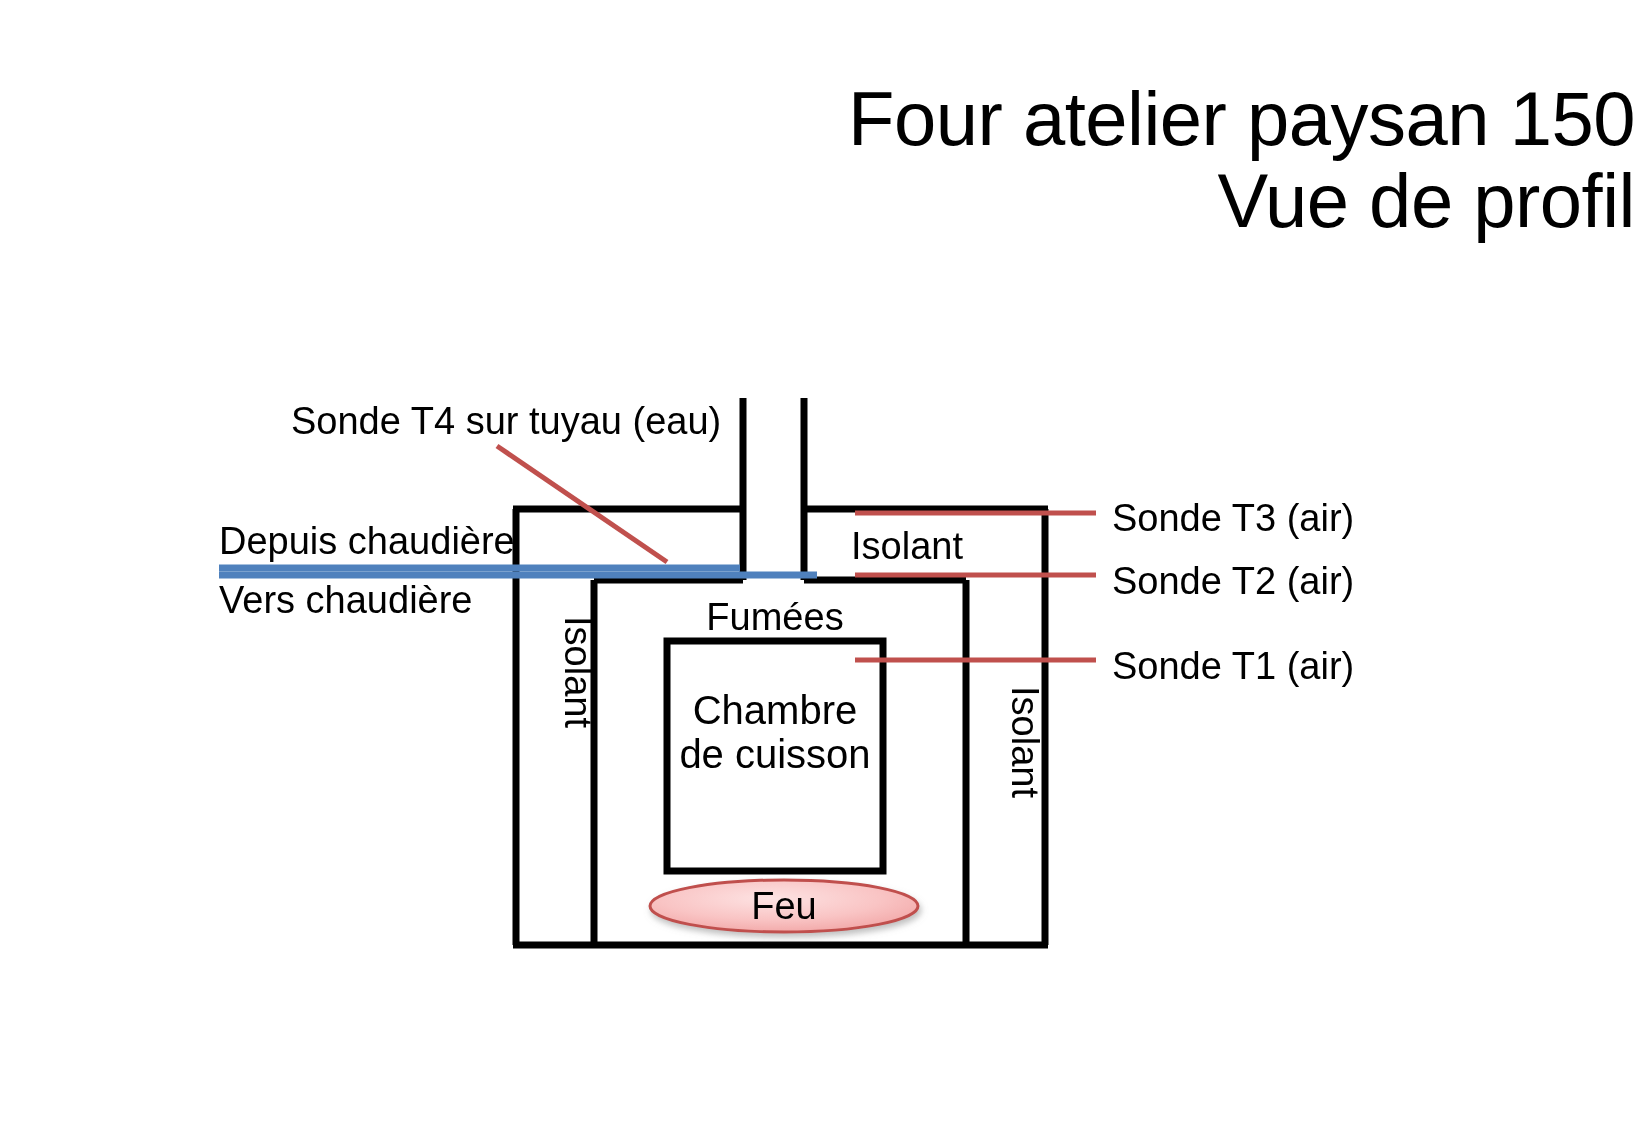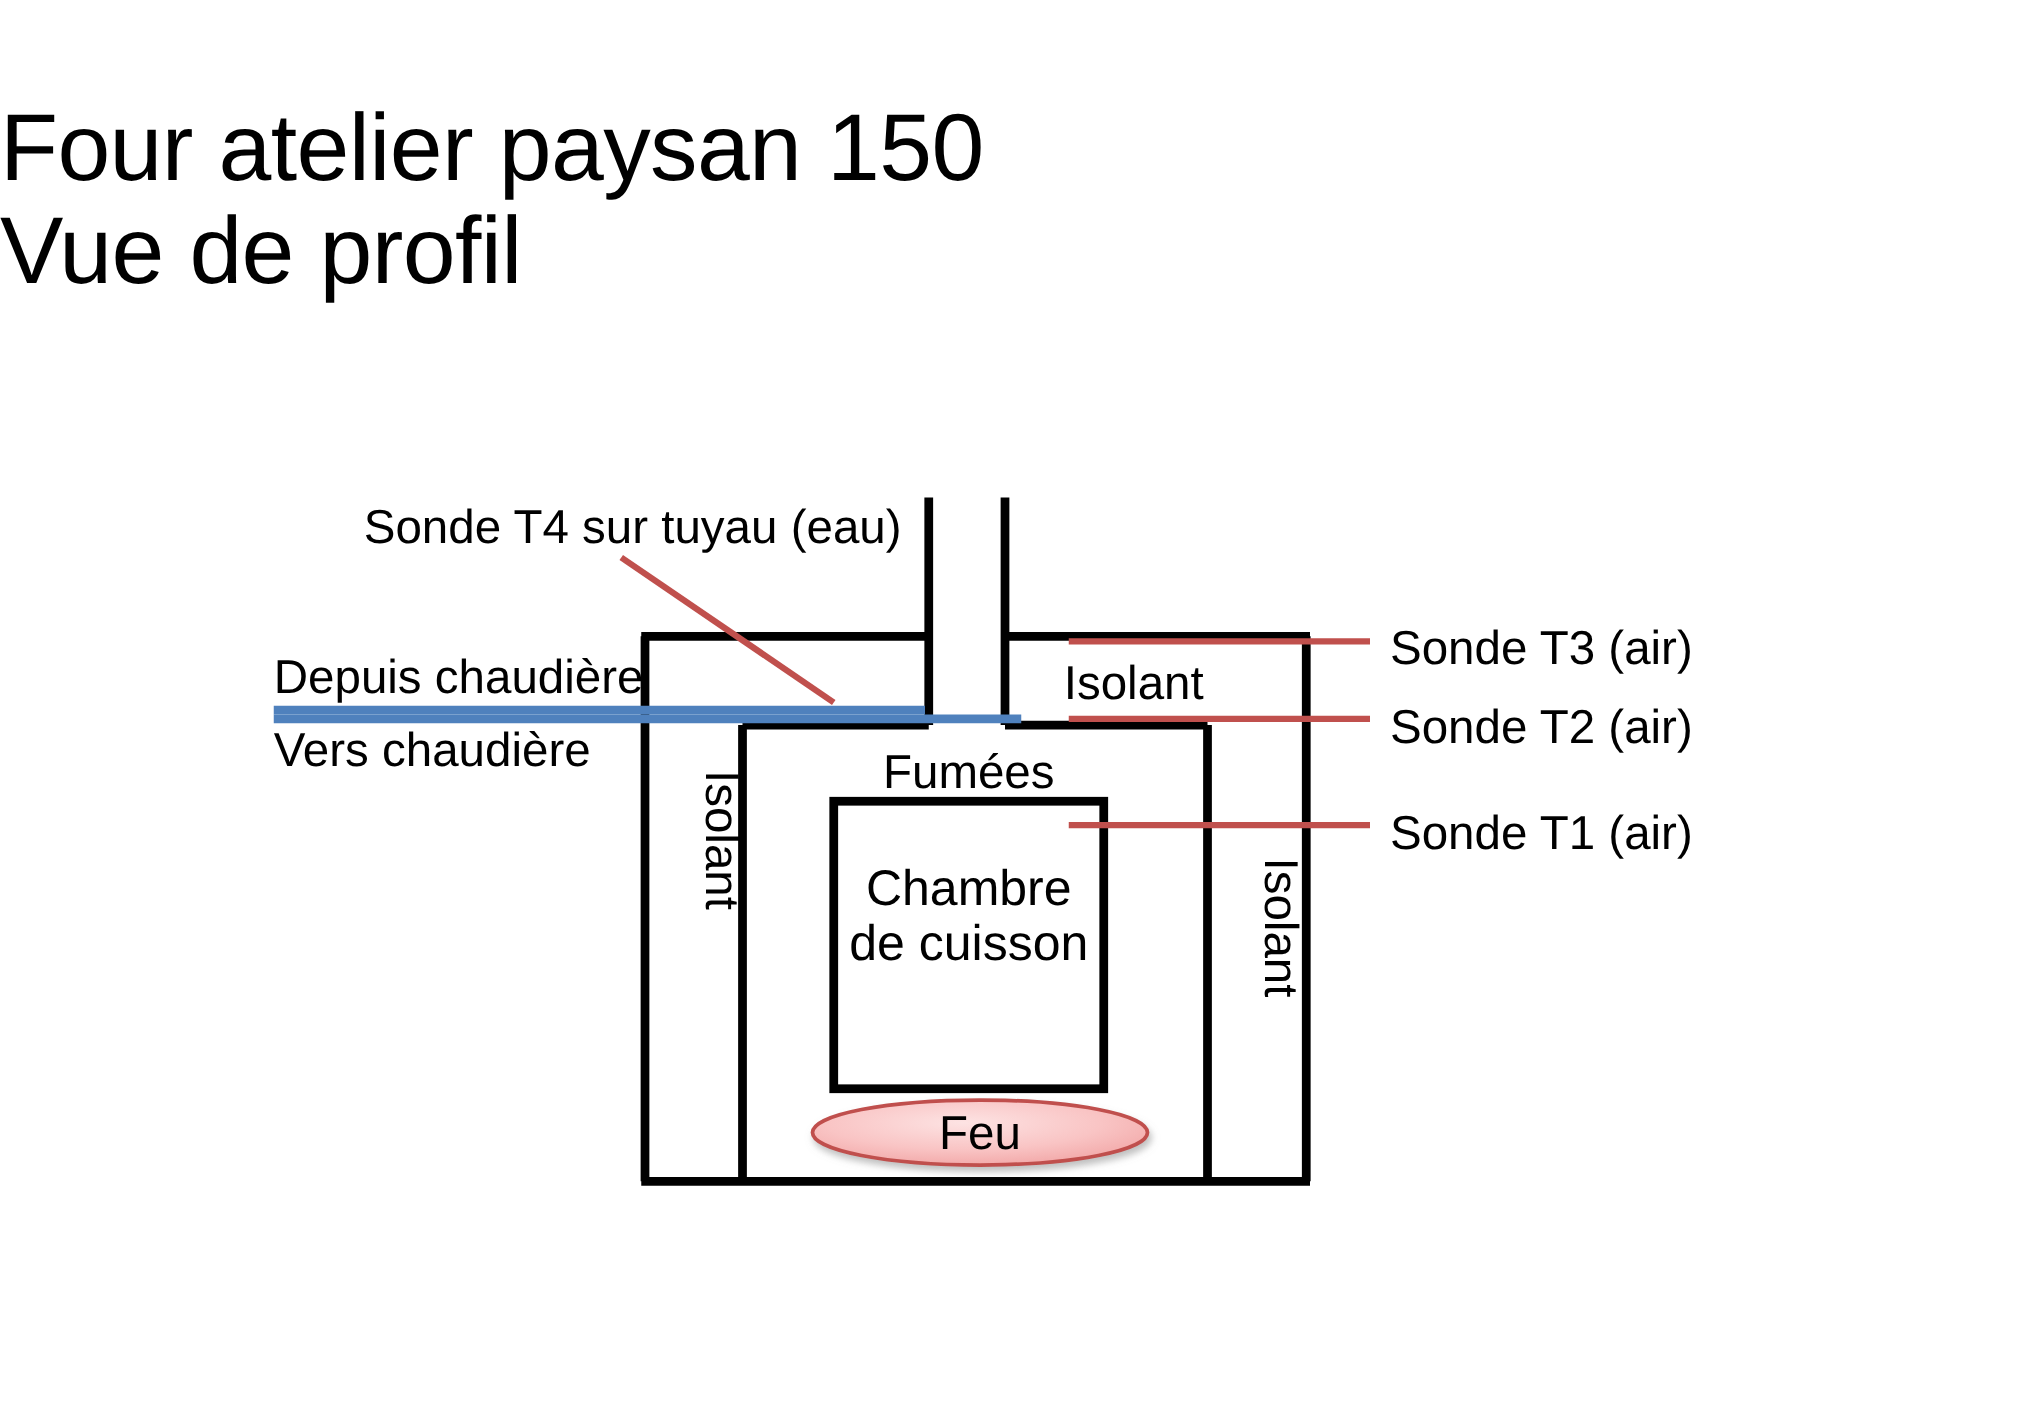--- a/index.html
+++ b/index.html
@@ -13,21 +13,21 @@
     position: relative;
     overflow: hidden;
     font-family: "Liberation Sans", sans-serif;
     color: #000000;
   }
   #title-block {
     position: absolute;
     left: 0;
     top: 78px;
     width: 1635px;
-    text-align: left;
+    text-align: right;
     line-height: 1.08;
   }
   #title-block .title-line {
     font-size: 76px;
     font-weight: 400;
     letter-spacing: -0.5px;
     color: #000000;
   }
   #diagram-wrap {
     position: absolute;

